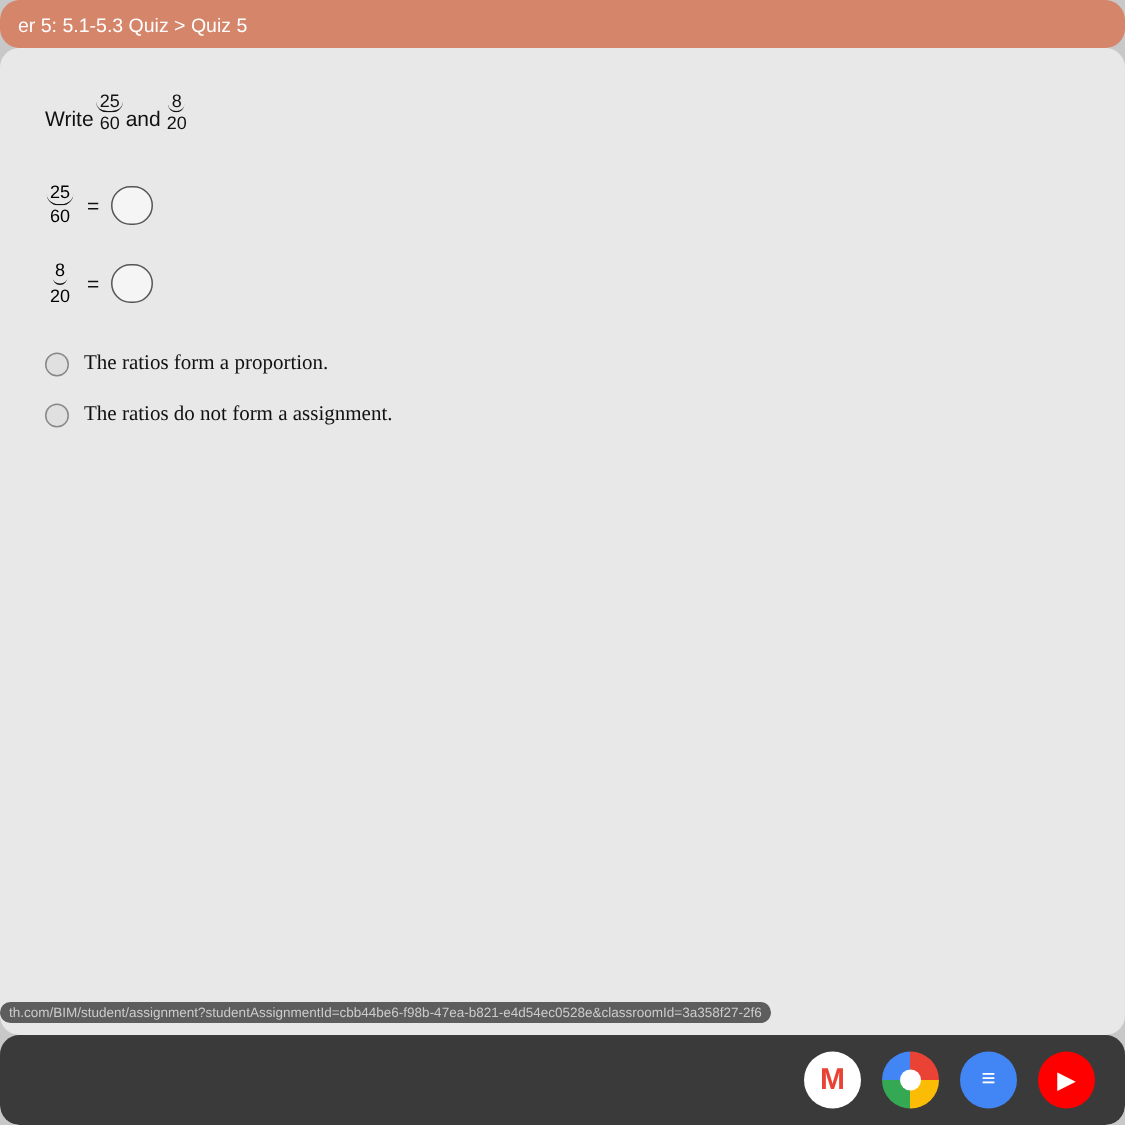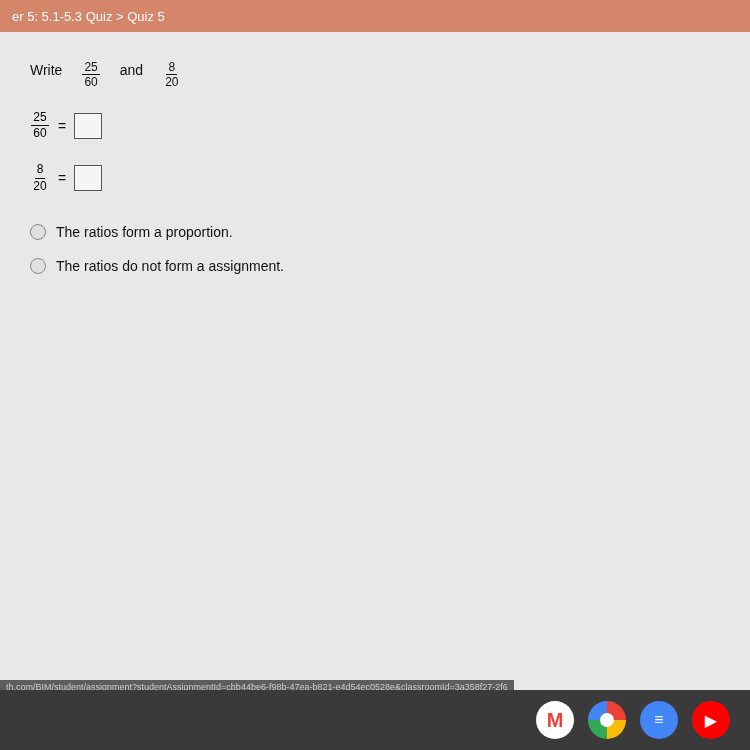--- a/index.html
+++ b/index.html
@@ -1,15 +1,15 @@
 <!DOCTYPE html>
 <html><head>
   <meta charset="utf-8">
   <style>
-    * { margin: 0; padding: 0; box-sizing: border-box; }
+    * { margin: 0; padding: 0; box-sizing: border-box; border-radius: 13px; }
 
     body {
       width: 750px;
       height: 750px;
       background: #c8c8c8;
       font-family: Arial, sans-serif;
       overflow: hidden;
       position: relative;
     }
 
@@ -33,26 +33,26 @@
       background: #e8e8e8;
       width: 750px;
       height: calc(750px - 32px - 60px);
       padding: 28px 30px 20px 30px;
       position: relative;
     }
 
     
     .question-line {
       display: flex;
-      align-items: flex-start;
+      align-items: flex-end;
       flex-wrap: wrap;
-      gap: 18px;
+      gap: 0;
       font-size: 14px;
       color: #111;
-      margin-bottom: 20px;
+      margin-bottom: 31px;
       line-height: 1.5;
     }
 
     .fraction {
       display: inline-flex;
       flex-direction: column;
       align-items: center;
       font-size: 12px;
       vertical-align: middle;
       margin: 0 2px;
@@ -113,20 +113,21 @@
     .radio-section {
       margin-top: 30px;
     }
 
     .radio-option {
       display: flex;
       align-items: center;
       gap: 10px;
       margin-bottom: 18px;
       cursor: pointer;
+      font-family: Liberation Serif, serif;
     }
 
     .radio-circle {
       width: 16px;
       height: 16px;
       border-radius: 50%;
       border: 1.5px solid #888;
       background: #e0e0e0;
       flex-shrink: 0;
     }
@@ -186,21 +187,21 @@
     }
 
     .taskbar-icon.youtube {
       background: #ff0000;
     }
 
     .url-bar {
       font-size: 9px;
       color: #ccc;
       position: absolute;
-      bottom: 56px;
+      bottom: 68px;
       left: 0;
       background: rgba(0,0,0,0.6);
       padding: 2px 6px;
       white-space: nowrap;
       overflow: hidden;
       max-width: 750px;
     }
   </style>
 </head>
 <body>

